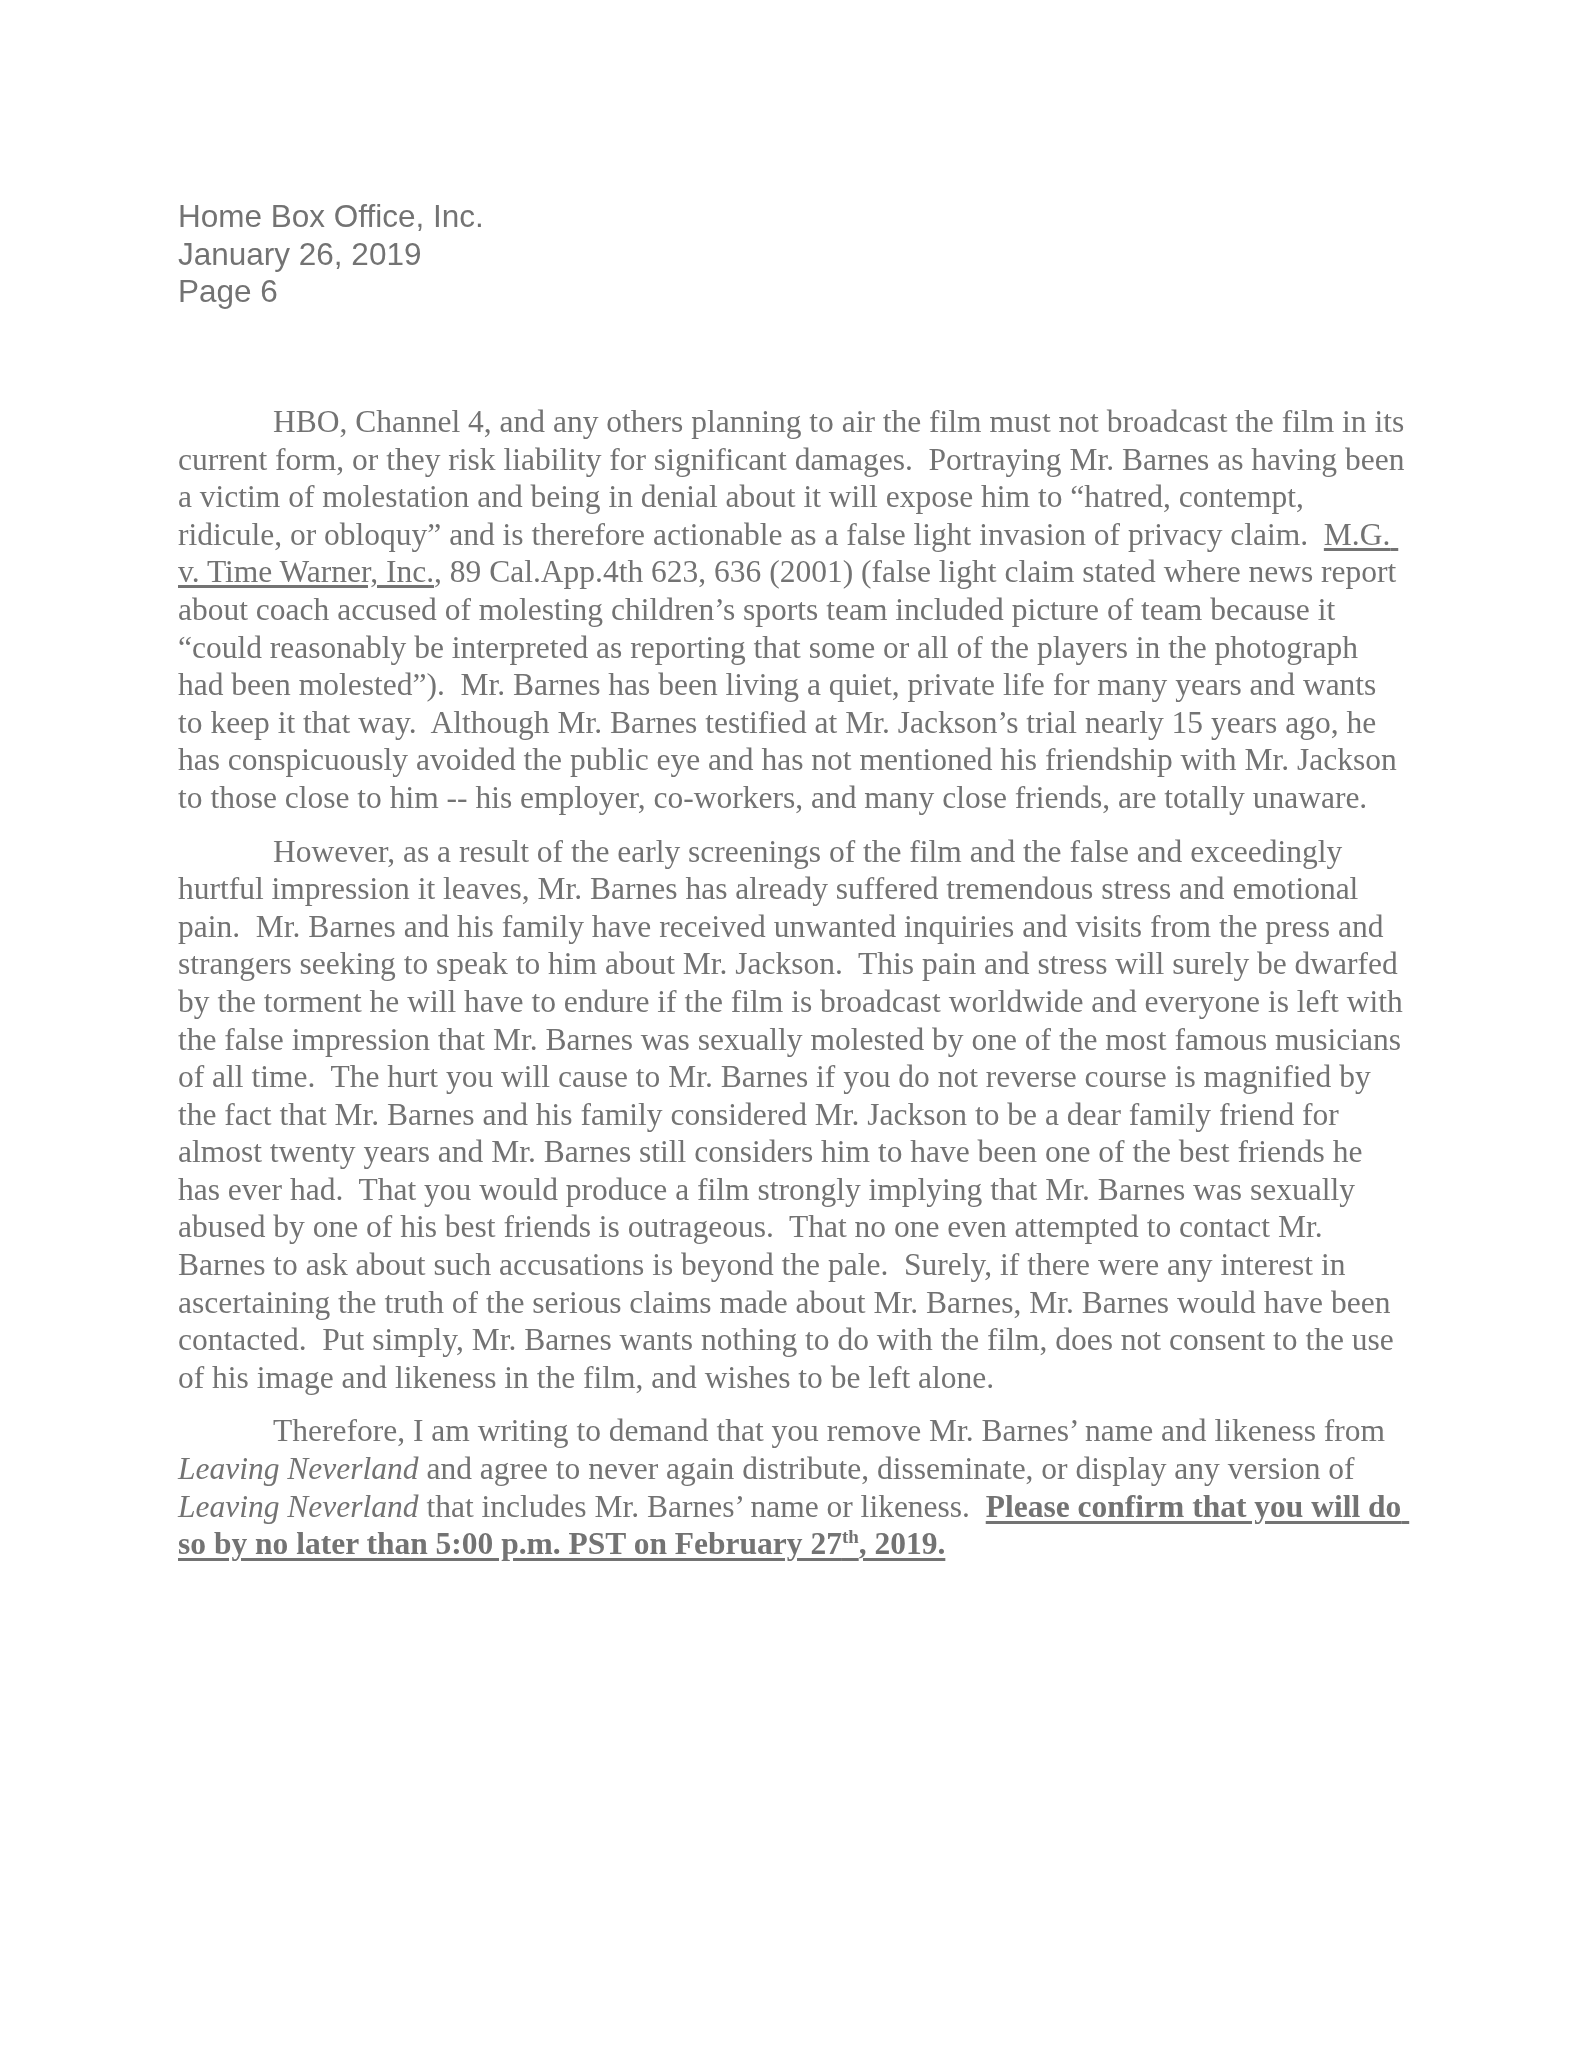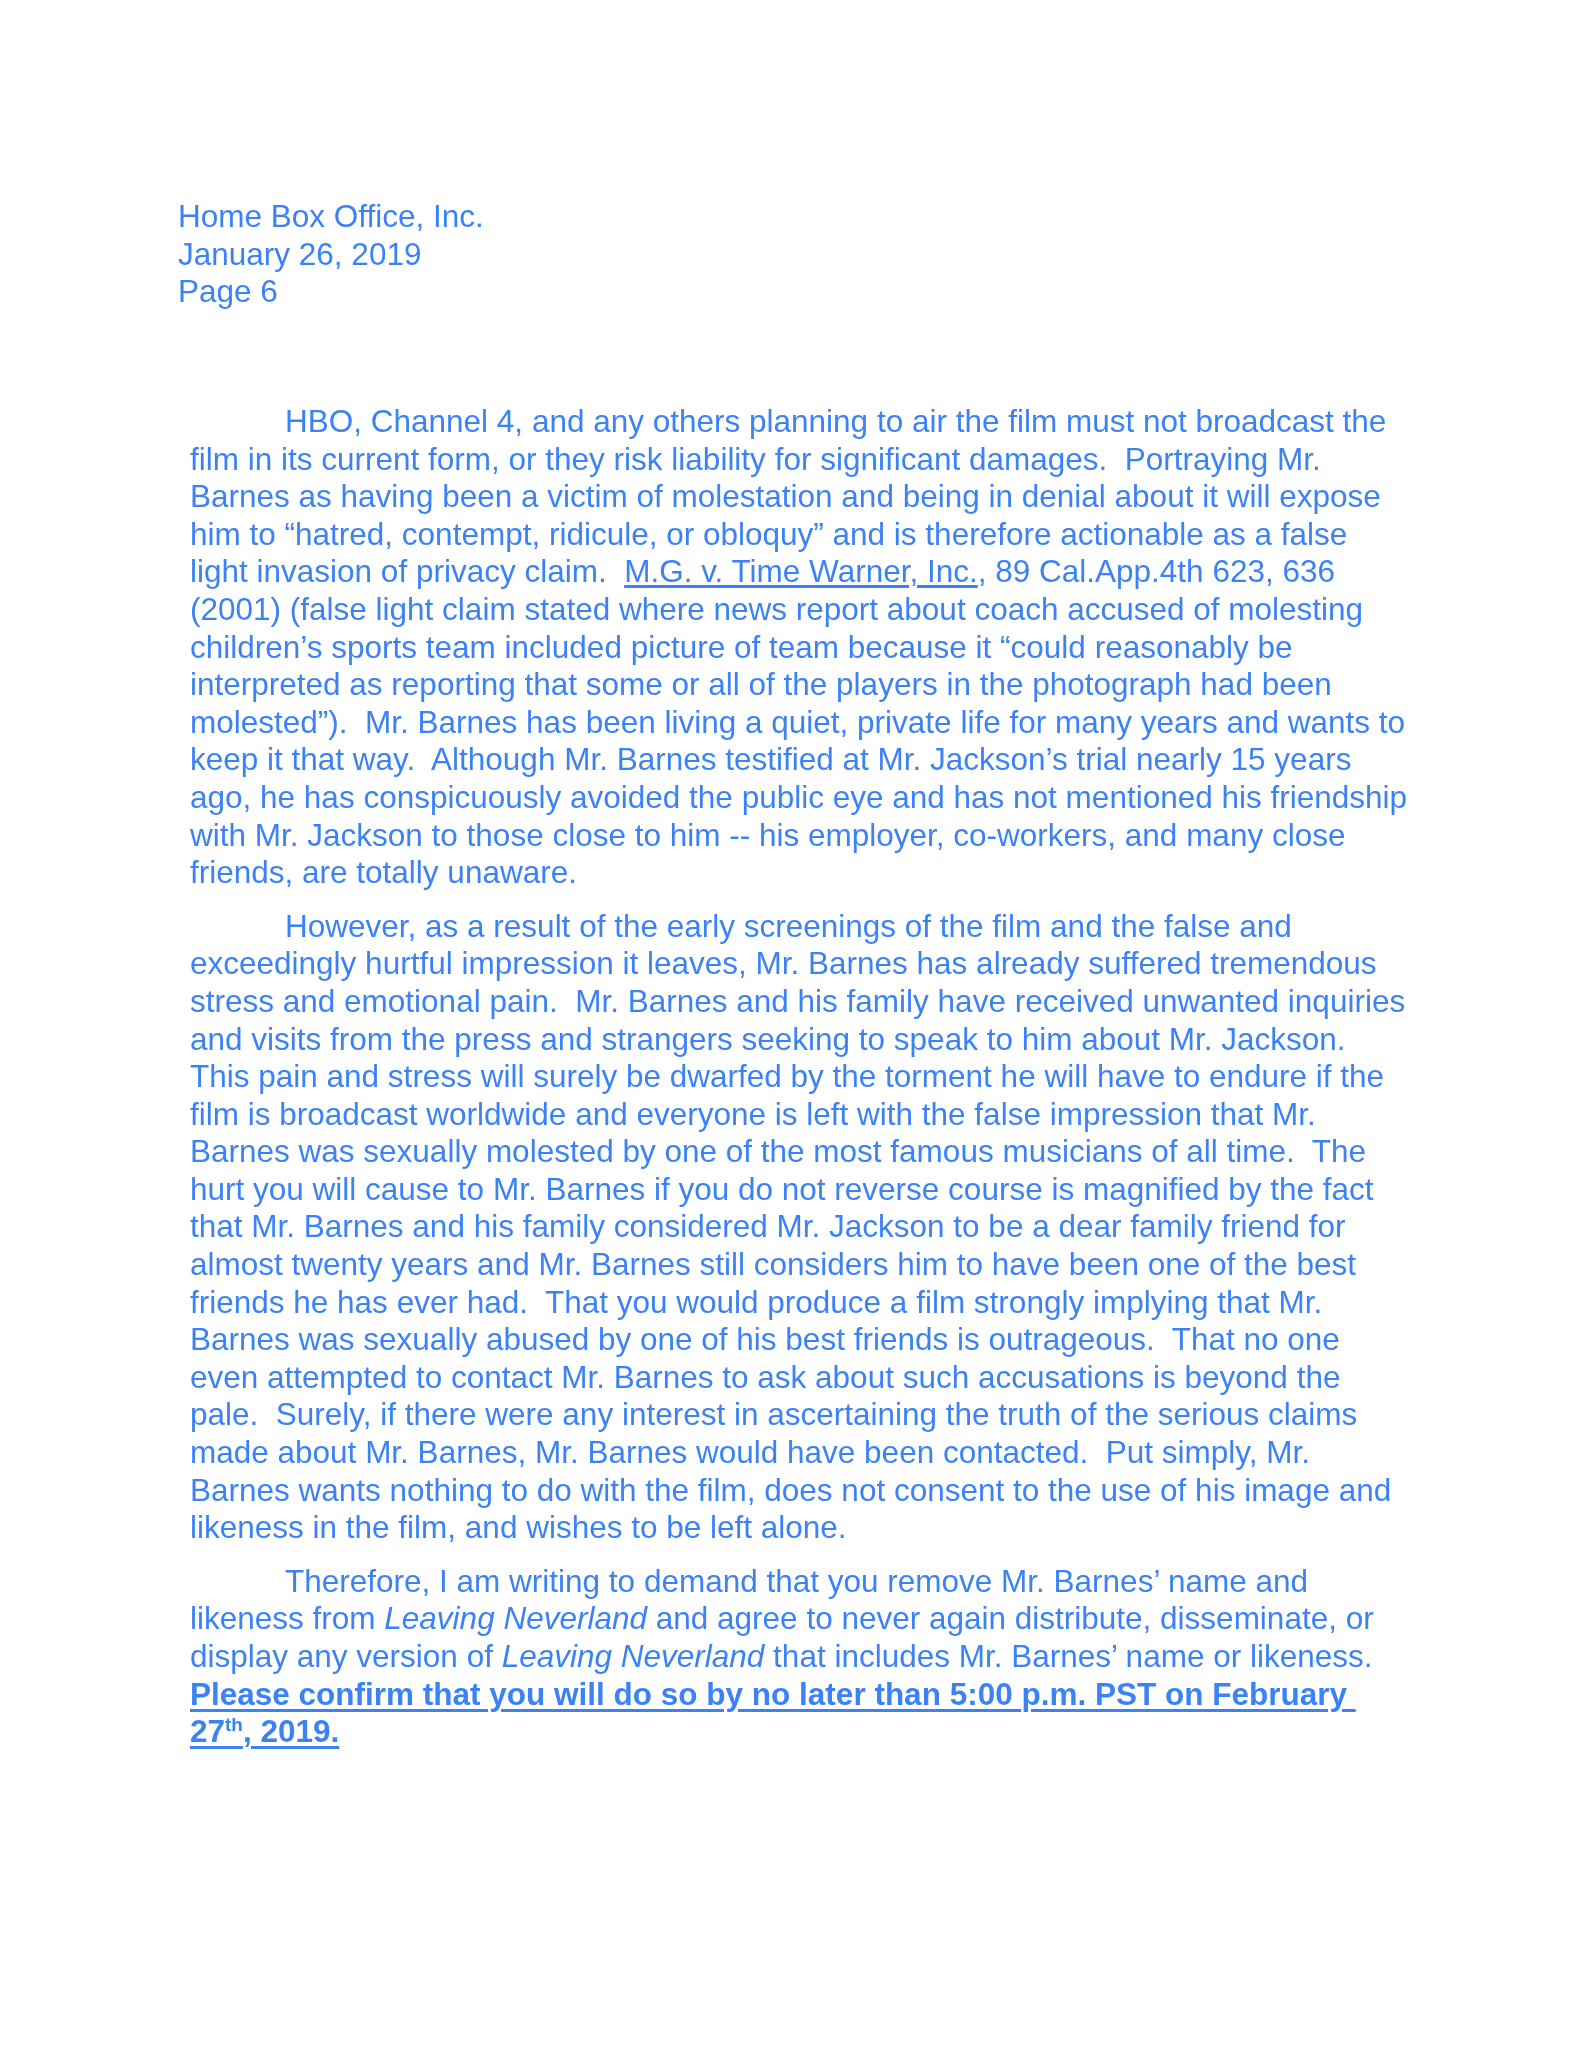--- a/index.html
+++ b/index.html
@@ -5,21 +5,21 @@
   html, body {
     margin: 0;
     padding: 0;
     background: #ffffff;
   }
   .page {
     position: relative;
     width: 1571px;
     height: 2048px;
     background: #ffffff;
-    color: #3b82f6;
+    color: #737373;
     font-family: "Liberation Sans", sans-serif;
     font-size: 31.5px;
     line-height: 37.6px;
     overflow: hidden;
     border-radius: 28px;
   }
   .letter-header {
     position: absolute;
     left: 178px;
     top: 198px;
@@ -28,24 +28,25 @@
     white-space: pre;
   }
   .letter-body {
     position: absolute;
     left: 178px;
     top: 403px;
     width: 1230px;
     text-align: left;
   }
   p.para {
-    margin: 0 0 16px 12px;
+    margin: 0 0 16px 0;
     text-indent: 95px;
     white-space: pre-wrap;
     word-spacing: normal;
+    font-family: Liberation Serif, serif;
   }
   .u {
     text-decoration: underline;
     text-underline-offset: 3px;
   }
   .i {
     font-style: italic;
   }
   .bu {
     font-weight: 700;

